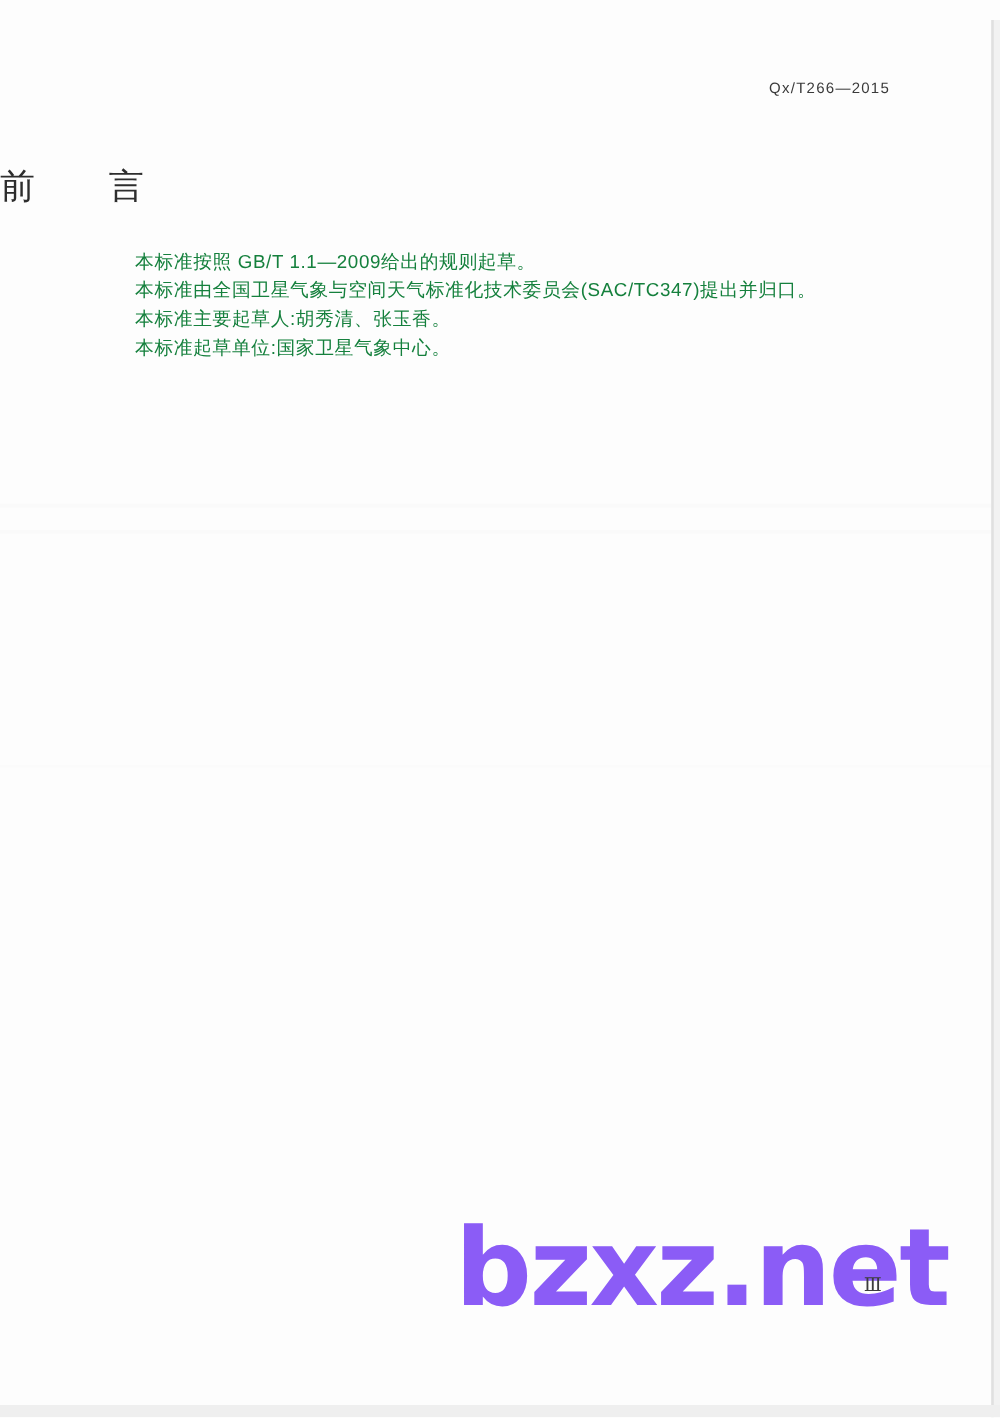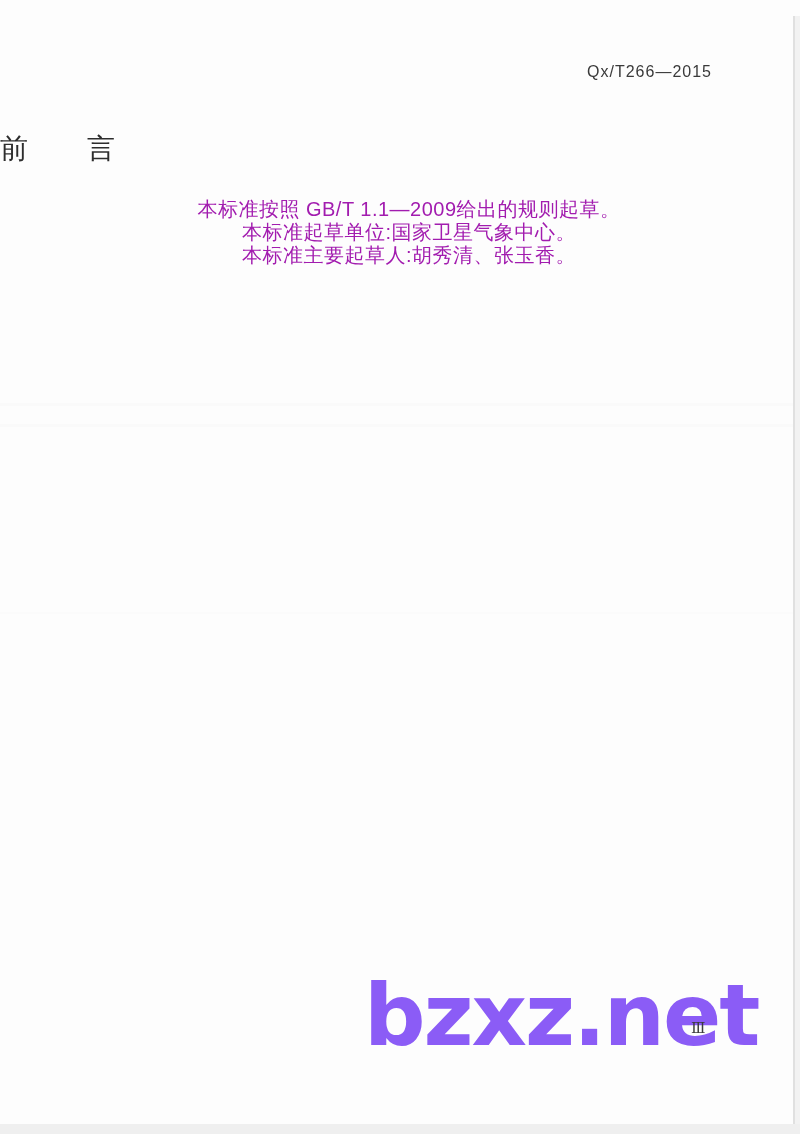--- a/index.html
+++ b/index.html
@@ -14,21 +14,21 @@
     background: #fdfdfd;
     overflow: hidden;
     font-family: "Liberation Sans", sans-serif;
   }
 
   
   .standard-code {
     position: absolute;
     top: 63px;
     right: 88px;
-    font-size: 16px;
+    font-size: 12px;
     letter-spacing: 1px;
     color: #3a3a3a;
     text-align: center;
   }
 
   
   .doc-title {
     position: absolute;
     top: 130px;
     left: 0;
@@ -41,25 +41,24 @@
 
   
   .body-text {
     position: absolute;
     top: 198px;
     left: 108px;
     right: 90px;
   }
   .body-text p {
     margin: 0;
-    font-size: 20px;
+    font-size: 15px;
     line-height: 23px;
-    color: #a21caf;
+    color: #15803d;
     letter-spacing: 0.5px;
-    text-align: center;
   }
 
   
   .watermark {
     position: absolute;
     top: 972px;
     left: 364px;
     font-family: "DejaVu Sans", sans-serif;
     font-weight: bold;
     font-size: 86px;
@@ -136,19 +135,20 @@
   <div class="bottom-band"></div>
 
   <div class="watermark">bzxz.net</div>
 
   <div class="standard-code">Qx/T266—2015</div>
 
   <div class="doc-title">前　　言</div>
 
   <div class="body-text">
     <p>本标准按照 GB/T 1.1—2009给出的规则起草。</p>
+    <p>本标准由全国卫星气象与空间天气标准化技术委员会(SAC/TC347)提出并归口。</p>
+    <p>本标准主要起草人:胡秀清、张玉香。</p>
     <p>本标准起草单位:国家卫星气象中心。</p>
-    <p>本标准主要起草人:胡秀清、张玉香。</p>
   </div>
 
   <div class="page-number">Ⅲ</div>
 
 </div>
 
 </body></html>

